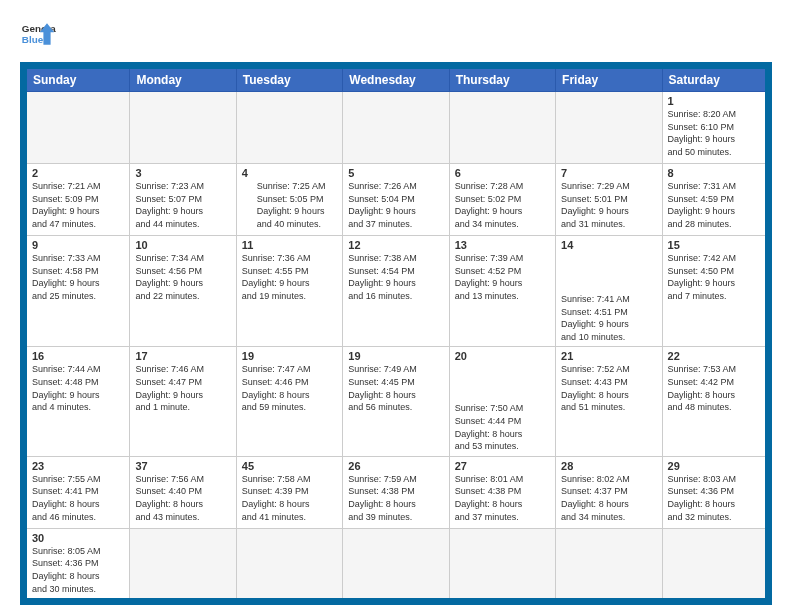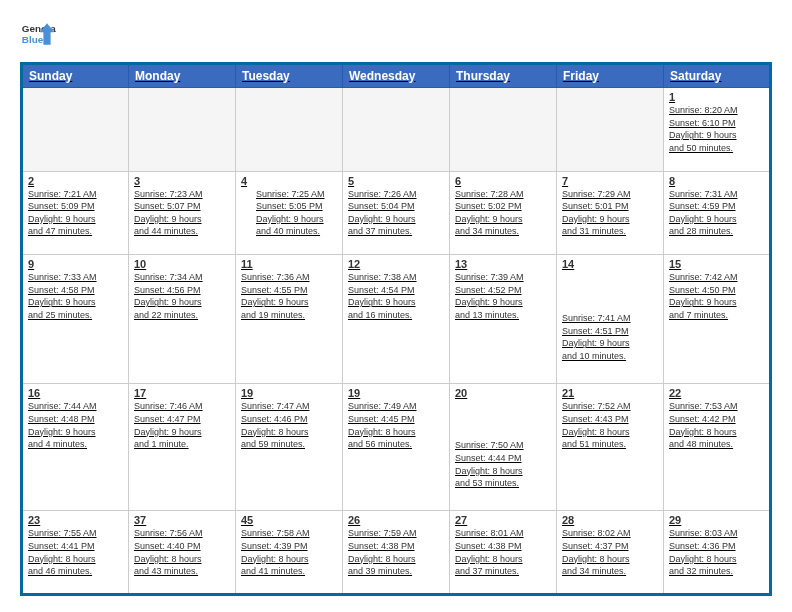--- a/index.html
+++ b/index.html
@@ -40,25 +40,24 @@
       font-weight: bold;
       color: #333;
       line-height: 1.1;
     }
     .subtitle {
       font-size: 14px;
       color: #555;
     }
     .calendar {
       flex: 1;
-      border: 3px solid #0369a1;
+      border: 7px solid #0369a1;
       border-collapse: collapse;
       width: 100%;
       table-layout: fixed;
-      text-decoration: underline;
     }
     .calendar th {
       background: #3a6bbf;
       color: #fff;
       text-align: left;
       padding: 4px 6px;
       font-size: 12px;
       border: 1px solid #2a5aad;
     }
     .calendar td {
@@ -332,15 +331,30 @@
 and 34 minutes.</div>
           </td>
           <td>
             <span class="day-num">29</span>
             <div class="day-info" style="white-space: pre-line;">Sunrise: 8:03 AM
 Sunset: 4:36 PM
 Daylight: 8 hours
 and 32 minutes.</div>
           </td>
         </tr>
+        <tr class="last-row">
+          <td>
+            <span class="day-num">30</span>
+            <div class="day-info" style="white-space: pre-line;">Sunrise: 8:05 AM
+Sunset: 4:36 PM
+Daylight: 8 hours
+and 30 minutes.</div>
+          </td>
+          <td class="empty"></td>
+          <td class="empty"></td>
+          <td class="empty"></td>
+          <td class="empty"></td>
+          <td class="empty"></td>
+          <td class="empty"></td>
+        </tr>
       </tbody>
   </table>
 </div>
 
 </body></html>

